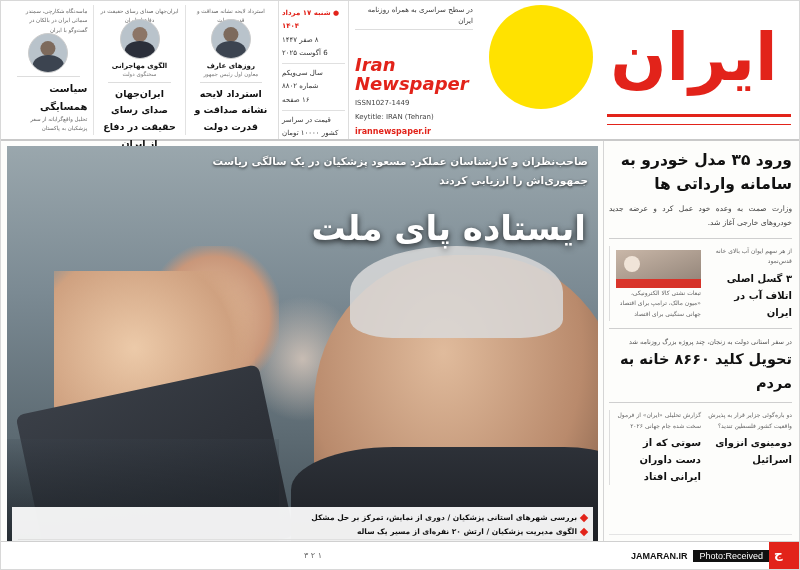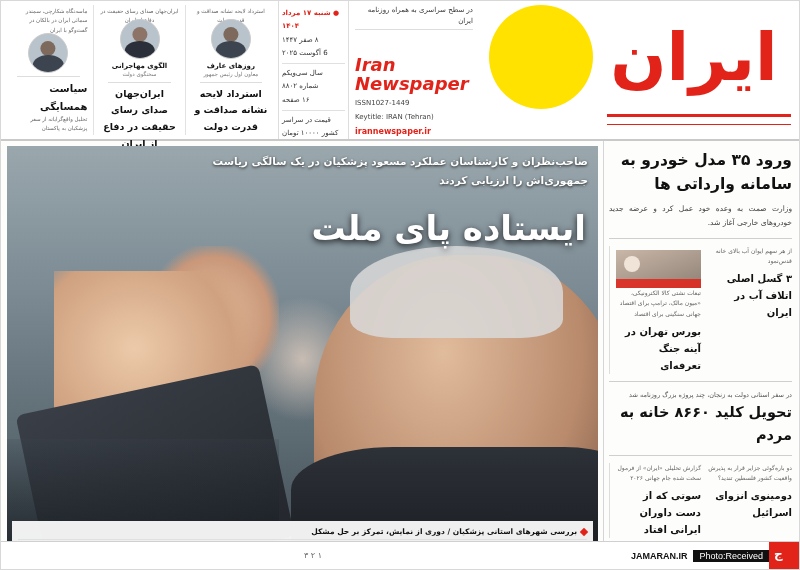--- a/index.html
+++ b/index.html
@@ -468,21 +468,20 @@
         <div>
           <div class="mini-kicker">از هر سهم ایوان آب بالای خانه قدس‌نمود</div>
           <div class="mini-head">۳ گسل اصلی اتلاف آب در ایران</div>
         </div>
         <div class="col-divider">
           <div class="thumb">
             <div class="tcircle"></div>
             <div class="tbar"></div>
           </div>
           <div class="mini-kicker">تبعات نشتی کالا الکترونیکی، «میون مالک، ترامپ برای اقتصاد جهانی سنگینی برای اقتصاد</div>
-          <div class="mini-head">بورس تهران در آینه جنگ تعرفه‌ای</div>
         </div>
       </div>
 
       <div class="hr"></div>
 
       <div>
         <div class="lede">در سفر استانی دولت به زنجان، چند پروژه بزرگ روزنامه شد</div>
         <div class="big-head">تحویل کلید ۸۶۶۰ خانه به مردم</div>
       </div>
 
@@ -520,20 +519,24 @@
         <div class="ph-crowdL"></div>
 
         <div class="ph-kicker">صاحب‌نظران و کارشناسان عملکرد مسعود پزشکیان در یک سالگی ریاست جمهوری‌اش را ارزیابی کردند</div>
         <div class="ph-title">ایستاده پای ملت</div>
 
         <div class="bullets">
           <div class="bullet">
             <span class="dot"></span>
             <span>بررسی شهرهای استانی پزشکیان / دوری از نمایش، تمرکز بر حل مشکل</span>
           </div>
+          <div class="bullet">
+            <span class="dot"></span>
+            <span>الگوی مدیریت پزشکیان / ارتش ۲۰ نفره‌ای از مسیر یک ساله</span>
+          </div>
           <div class="bullet sep">
             <span class="dot"></span>
             <span>ارزیابی مواجهه دولت با چالش‌های داخلی و بین‌المللی / مصاحب یک رئیس جمهور</span>
           </div>
         </div>
       </div>
     </div>
   </div>
 
   <div class="footer">

